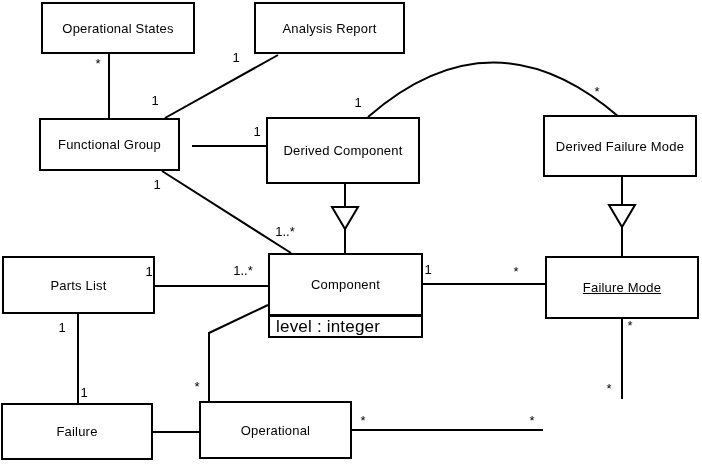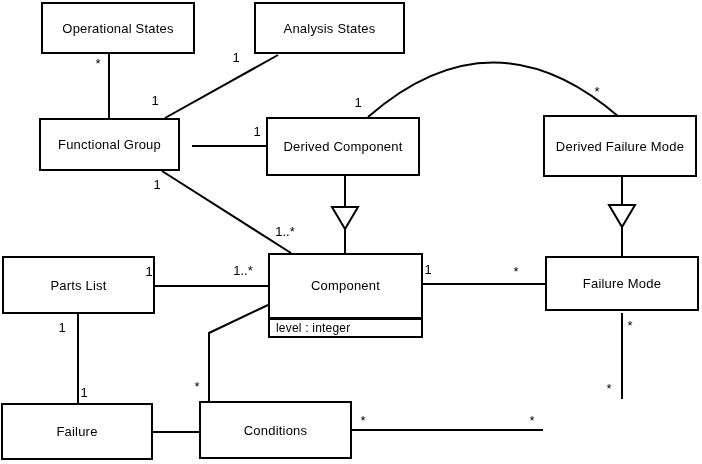--- a/index.html
+++ b/index.html
@@ -51,21 +51,21 @@
     align-items: center;
     justify-content: center;
   }
   #component-box .attr-compartment {
     border-top: 3px solid #000000;
     height: 19px;
     display: flex;
     align-items: center;
     justify-content: flex-start;
     padding-left: 6px;
-    font-size: 12px;
+    font-size: 17px;
   }
   
   #inhibit-box {
     align-items: flex-start;
     justify-content: flex-start;
     padding: 2px 0 0 26px;
     text-align: left;
   }
   #inhibit-box .lbl {
     display: inline-block;
@@ -110,58 +110,58 @@
       <polygon points="332,207 358,207 345,229"></polygon>
       <polygon points="609,205 635,205 622,227"></polygon>
     </g>
   </svg>
 
   <div class="cls" style="left:41px; top:2px; width:154px; height:52px;">
     <span class="lbl">Operational States</span>
   </div>
 
   <div class="cls" style="left:254px; top:2px; width:151px; height:52px;">
-    <span class="lbl">Analysis States</span>
+    <span class="lbl">Analysis Report</span>
   </div>
 
   <div class="cls" style="left:39px; top:118px; width:141px; height:53px;">
     <span class="lbl">Functional Group</span>
   </div>
 
-  <div class="cls" style="left:266px; top:117px; width:154px; height:59px;">
+  <div class="cls" style="left:266px; top:117px; width:154px; height:67px;">
     <span class="lbl">Derived Component</span>
   </div>
 
   <div class="cls" style="left:543px; top:115px; width:154px; height:62px;">
     <span class="lbl">Derived Failure Mode</span>
   </div>
 
   <div class="cls" style="left:2px; top:256px; width:153px; height:58px;">
     <span class="lbl">Parts List</span>
   </div>
 
   <div class="cls" id="component-box" style="left:268px; top:253px; width:155px; height:85px;">
     <div class="name-compartment">
       <span class="lbl">Component</span>
     </div>
     <div class="attr-compartment">
       <span class="lbl">level : integer</span>
     </div>
   </div>
 
-  <div class="cls" style="left:545px; top:256px; width:154px; height:55px;">
+  <div class="cls" style="left:545px; top:256px; width:154px; height:63px;text-decoration:underline;">
     <span class="lbl">Failure Mode</span>
   </div>
 
   <div class="cls" style="left:1px; top:403px; width:152px; height:57px;">
     <span class="lbl">Failure</span>
   </div>
 
   <div class="cls" style="left:199px; top:401px; width:153px; height:58px;">
-    <span class="lbl">Conditions</span>
+    <span class="lbl">Operational</span>
   </div>
 
 
   <span class="mult" style="left:98px; top:63px;">*</span>
   <span class="mult" style="left:155px; top:100px;">1</span>
   <span class="mult" style="left:236px; top:57px;">1</span>
   <span class="mult" style="left:257px; top:131px;">1</span>
   <span class="mult" style="left:358px; top:102px;">1</span>
   <span class="mult" style="left:597px; top:91px;">*</span>
   <span class="mult" style="left:157px; top:184px;">1</span>

